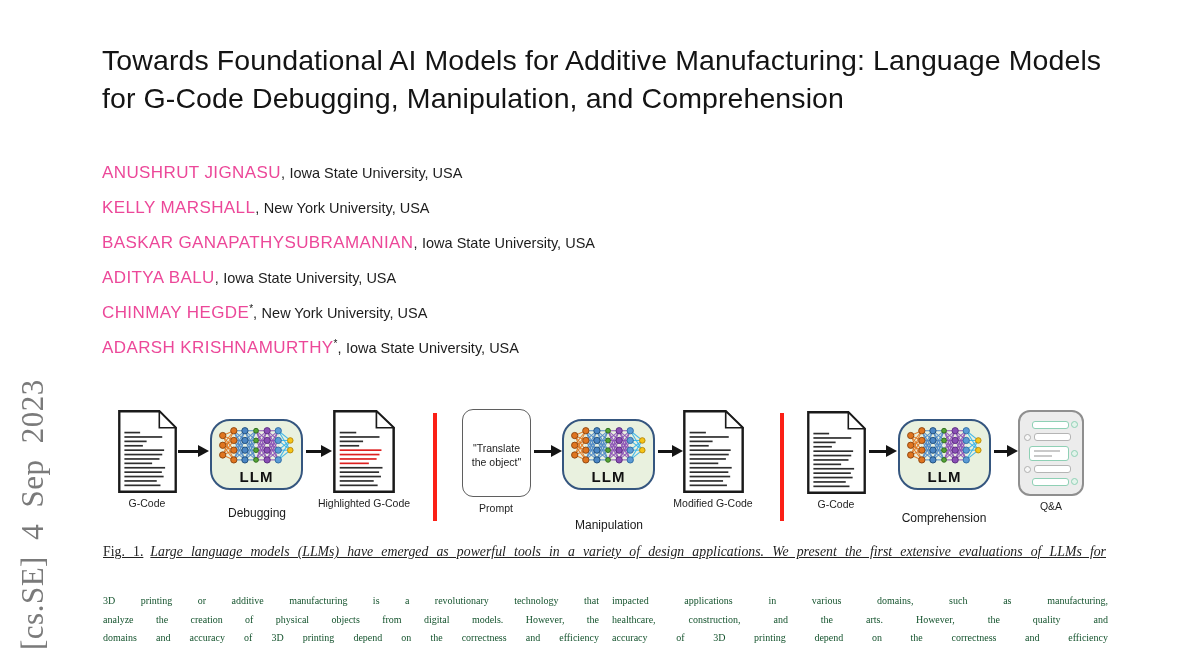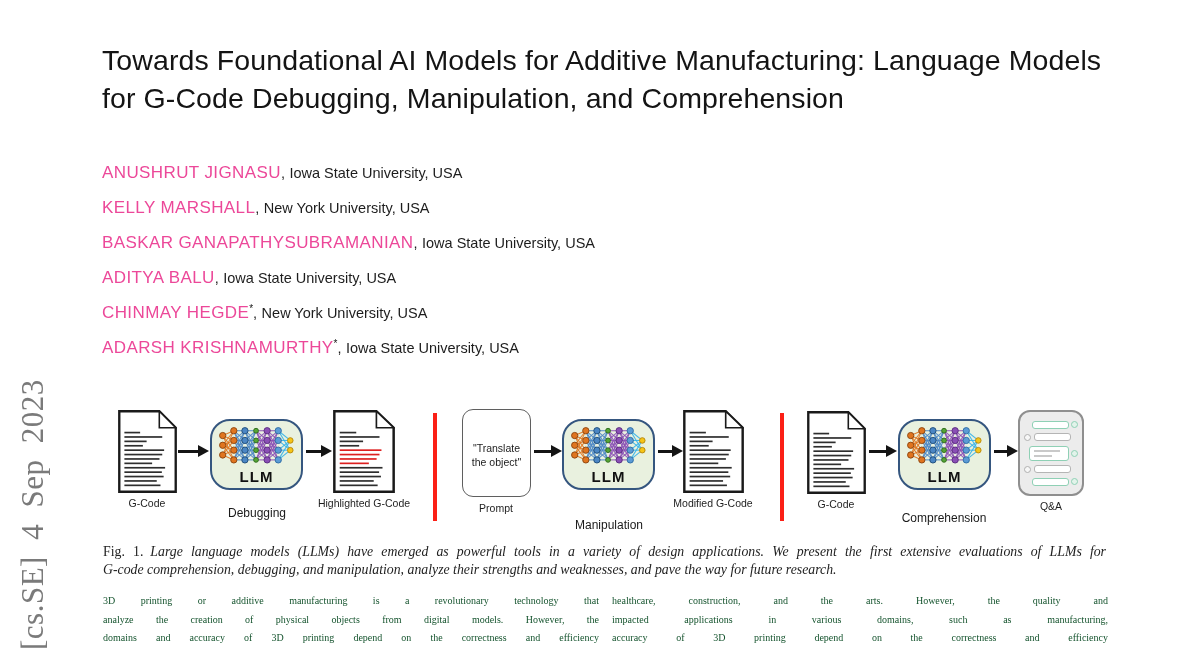--- a/index.html
+++ b/index.html
@@ -54,21 +54,21 @@
   .qa-bubble.tall{height:15px;width:40px;position:relative;}
   .qa-bubble.tall::before,.qa-bubble.tall::after{content:'';position:absolute;left:4px;height:1.6px;background:#c9c9c9;}
   .qa-bubble.tall::before{top:3.5px;width:26px;}
   .qa-bubble.tall::after{top:8.5px;width:18px;}
   .qa-avatar{width:7px;height:7px;border-radius:50%;box-sizing:border-box;flex:0 0 auto;}
   .qa-row.right .qa-avatar{border:1.2px solid #8fd0b5;background:#e2f3ea;}
   .qa-row.left  .qa-avatar{border:1.2px solid #b0b0b0;background:#f7f7f7;}
 
   
   .fig-caption{left:103px;top:543px;width:1003px;font-family:"Liberation Serif",serif;
-    font-size:13.8px;line-height:18px;color:#222;}
+    font-size:13.8px;line-height:18px;color:#222;text-decoration:underline;}
   .cap-line1{text-align:justify;text-align-last:justify;}
   .cap-lead{font-style:normal;margin-right:7px;}
   .cap-italic{font-style:italic;}
   .body-col{top:592px;width:496px;font-family:"Liberation Serif",serif;font-size:10px;
     line-height:18.7px;color:#14532d;}
   .body-line{text-align:justify;text-align-last:justify;}
 </style>
 </head>
 <body>
 
@@ -570,25 +570,24 @@
     </div>
   <div class="abs doc-label" style="left:1051px;top:500px;">Q&amp;A</div>
   <div class="abs task-label" style="left:944px;top:511px;">Comprehension</div>
 
 </div>
 
 <div class="abs fig-caption">
   <div class="cap-line1">
     <span class="cap-lead">Fig. 1.</span><span class="cap-italic">Large language models (LLMs) have emerged as powerful tools in a variety of design applications. We present the first extensive evaluations of LLMs for</span>
   </div>
-  <div class="cap-italic">G-code comprehension, debugging, and manipulation, analyze their strengths and weaknesses, and pave the way for future research.</div>
 </div>
 
 <div class="abs body-col" style="left:103px;">
   <div class="body-line">3D printing or additive manufacturing is a revolutionary technology that</div>
   <div class="body-line">analyze the creation of physical objects from digital models. However, the</div>
   <div class="body-line">domains and accuracy of 3D printing depend on the correctness and efficiency</div>
 </div>
 <div class="abs body-col" style="left:612px;">
+  <div class="body-line">impacted applications in various domains, such as manufacturing,</div>
   <div class="body-line">healthcare, construction, and the arts. However, the quality and</div>
-  <div class="body-line">impacted applications in various domains, such as manufacturing,</div>
   <div class="body-line">accuracy of 3D printing depend on the correctness and efficiency</div>
 </div>
 
 </body></html>

